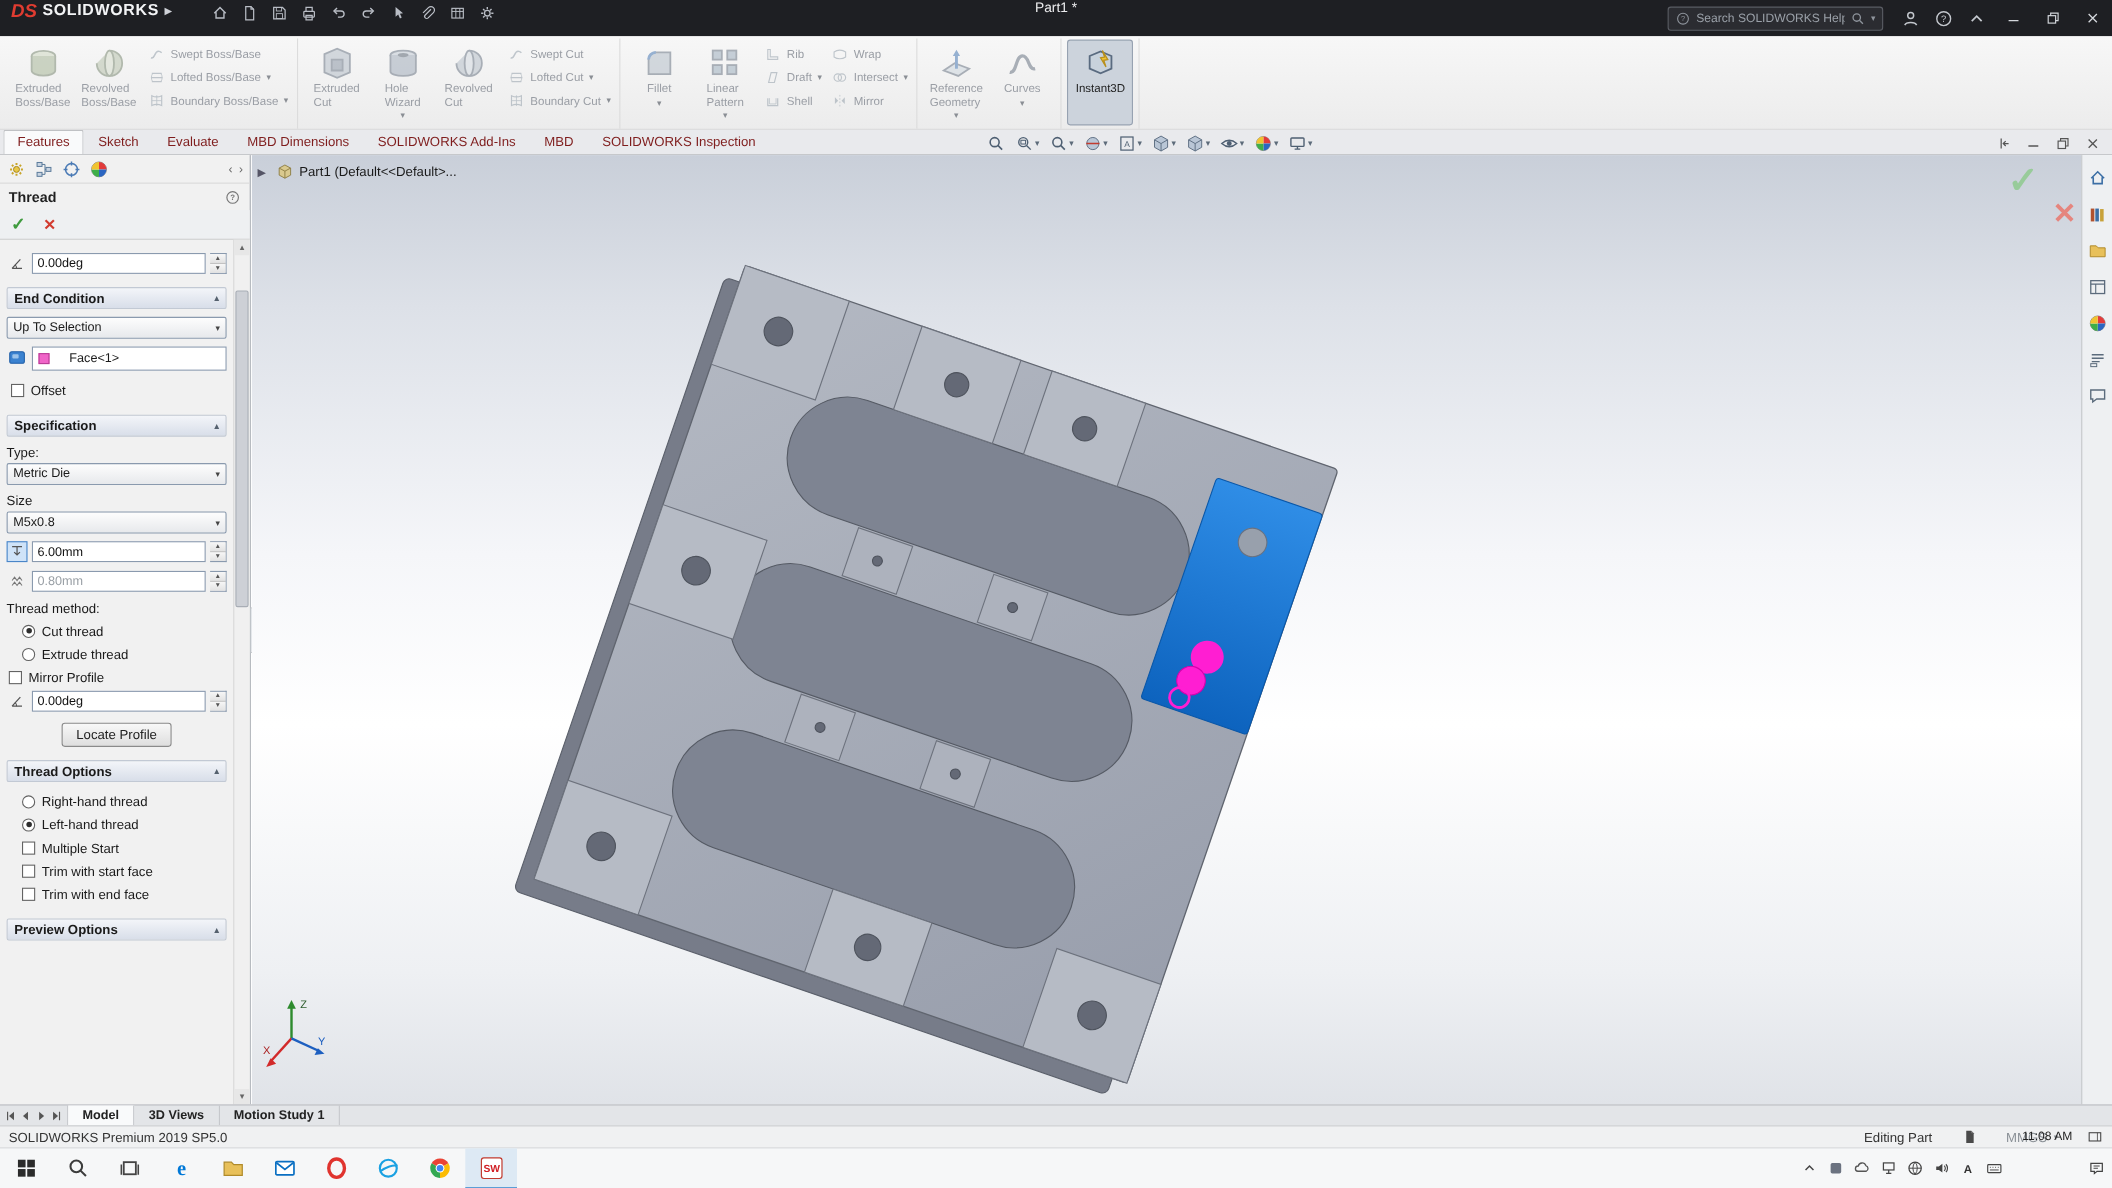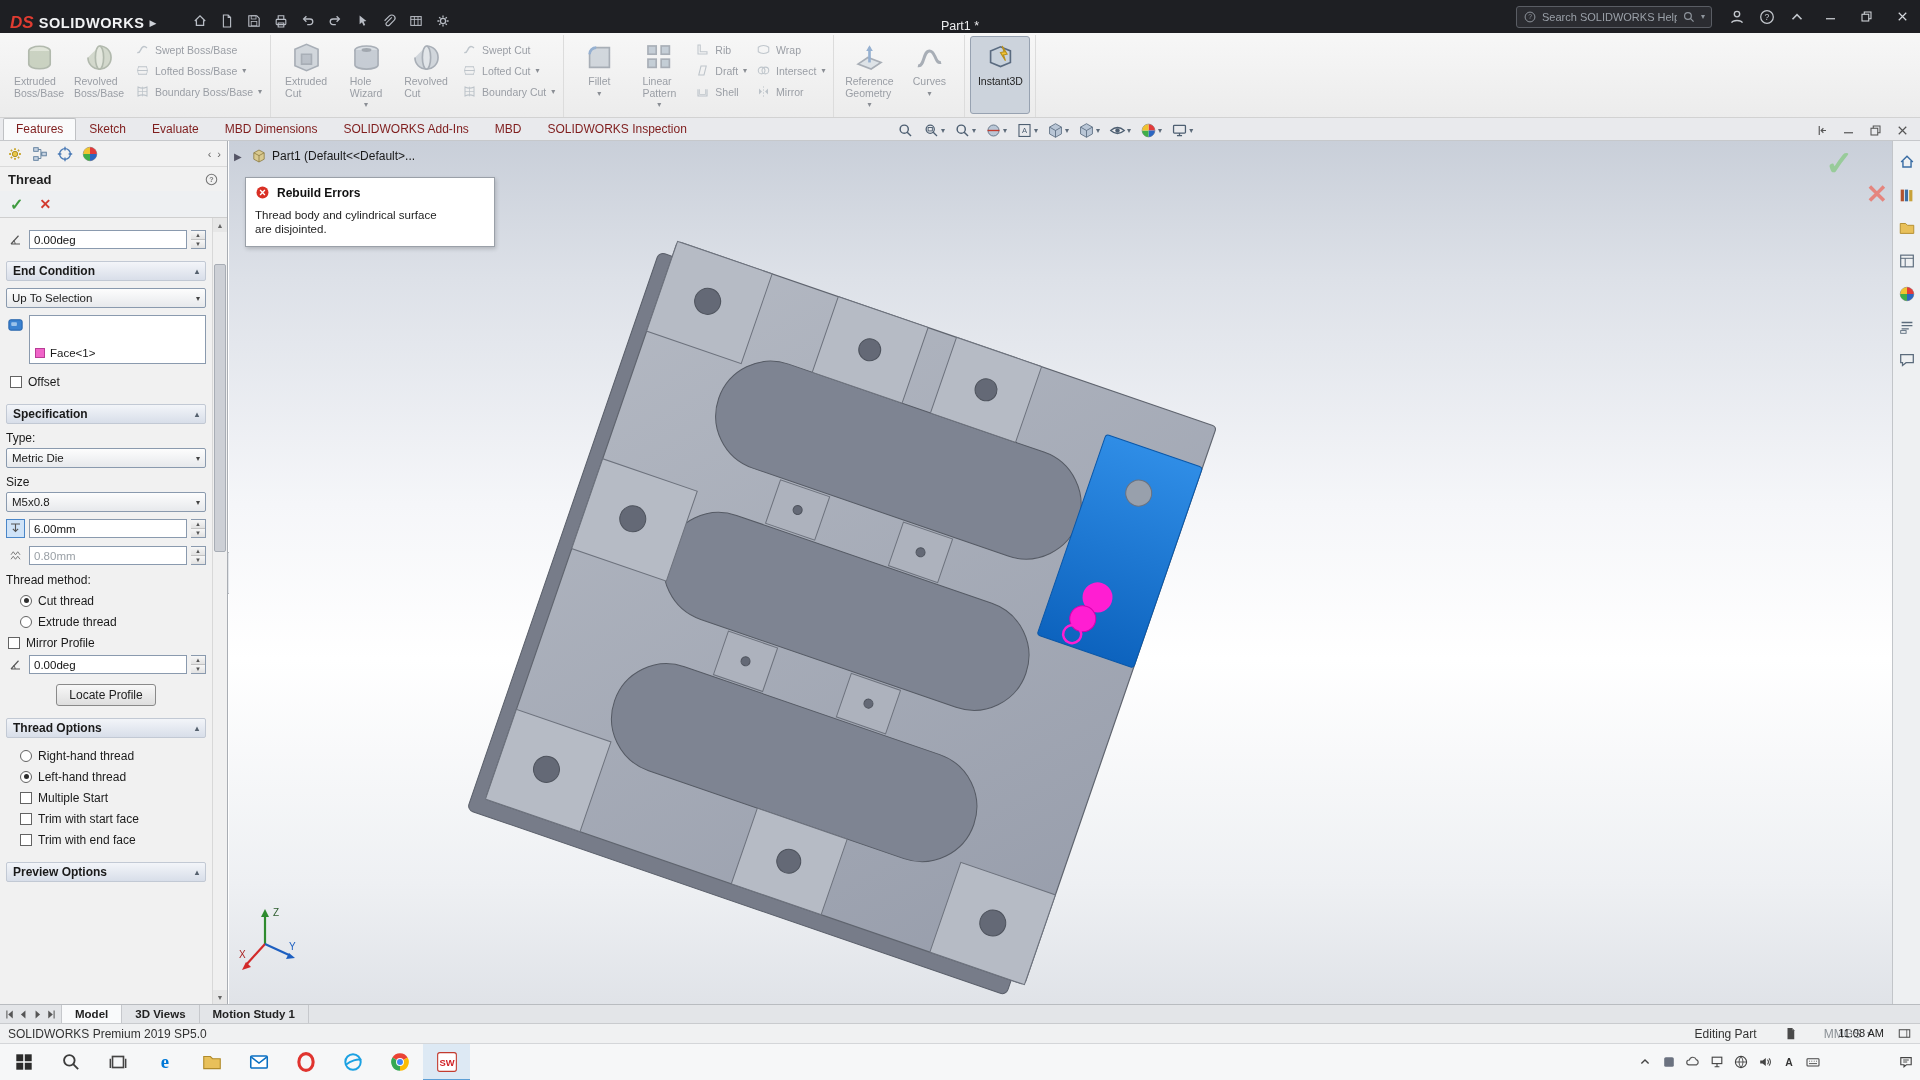--- a/index.html
+++ b/index.html
@@ -3,21 +3,21 @@
 <meta charset="utf-8">
 <style>
   * { box-sizing: border-box; margin: 0; padding: 0; }
   html,body { width:1920px; height:1080px; overflow:hidden; }
   body { font-family:"Liberation Sans", sans-serif; background:#888; }
   #root { position:relative; width:1920px; height:1080px; background:#fff; overflow:hidden; }
   .icon { display:inline-flex; width:18px; height:18px; align-items:center; justify-content:center; flex:0 0 auto; }
   .icon svg { width:100%; height:100%; display:block; }
 
   
-  .titlebar { position:absolute; left:0; top:0; width:1920px; height:33px; background:#1e1f23; display:flex; align-items:flex-end; color:#c9ccd2;gap:12px; }
+  .titlebar { position:absolute; left:0; top:0; width:1920px; height:33px; background:#1e1f23; display:flex; align-items:flex-start; color:#c9ccd2;gap:12px; }
   .tb-logo { display:flex; align-items:center; padding:0 8px 0 10px; gap:5px; }
   .tb-ds { color:#e03c31; font-weight:bold; font-style:italic; font-size:17px; }
   .tb-sw { color:#f2f3f5; font-weight:bold; font-size:14.5px; letter-spacing:.6px; }
   .tb-fly { color:#cfd2d8; font-size:9px; }
   .tb-icons { display:flex; gap:3px; margin-left:12px; }
   .tb-icons .icon { width:24px; height:24px; padding:4px; color:#b9bdc5; border-radius:2px; }
   .tb-title { position:absolute; left:50%; transform:translateX(-50%); font-size:12.5px; color:#ececee; }
   .tb-right { position:absolute; right:0; top:0; height:33px; display:flex; align-items:center; }
   .tb-search { width:196px; height:22px; background:#2b2c31; border:1px solid #5a5d64; border-radius:3px; display:flex; align-items:center; gap:5px; padding:0 6px; margin-right:10px; }
   .tb-search .icon { width:14px; height:14px; color:#8f959d; }
@@ -76,21 +76,21 @@
   .pm-spin span + span { border-top:1px solid #c2c2c2; }
   .pm-sect { margin-top:12px; }
   .pm-secthead { height:20px; background:linear-gradient(#f3f5f9,#d8dee9); border:1px solid #c2c9d4; border-radius:2px; display:flex; align-items:center; padding:0 6px; font-weight:bold; margin-bottom:7px; }
   .pm-chev { margin-left:auto; font-size:8px; color:#55616e; }
   .pm-label { margin:5px 0 3px; }
   .pm-combo { height:20px; background:linear-gradient(#fdfdfd,#e7e9ec); border:1px solid #8a9aae; border-radius:2px; display:flex; align-items:center; padding:0 5px; font-size:11.5px; margin-bottom:7px; }
   .pm-combo .caret { margin-left:auto; font-size:8px; color:#444; }
   .pm-selrow { display:flex; gap:4px; align-items:flex-start; margin-bottom:7px; }
   .pm-selicon { width:19px; height:19px; }
   .pm-selbox { flex:1; min-height:22px; background:#fff; border:1px solid #8a9aae; padding:2px; }
-  .pm-selitem { height:16px; display:flex; align-items:center; gap:5px; padding:0 3px; font-size:11.5px;margin-top:27px; }
+  .pm-selitem { height:16px; display:flex; align-items:center; gap:18px; padding:0 3px; font-size:11.5px; }
   .pm-swatch { width:10px; height:10px; background:#f064c8; border:1px solid #b93d96; }
   .pm-opt { display:flex; align-items:center; gap:6px; height:21px; padding-left:4px; }
   .pm-opt.indent, [data-options] .pm-opt { padding-left:14px; }
   .ctrl-radio { width:12px; height:12px; border-radius:50%; border:1px solid #636363; background:#fff; position:relative; flex:0 0 12px; }
   .ctrl-radio.checked::after { content:""; position:absolute; inset:2.5px; border-radius:50%; background:#2e2e2e; }
   .ctrl-check { width:12px; height:12px; border:1px solid #636363; background:#fff; position:relative; flex:0 0 12px; }
   .pm-btn { display:block; margin:10px auto 2px; padding:3px 12px; font-size:12px; color:#222; background:linear-gradient(#f8f8f8,#dedede); border:1px solid #8a8a8a; border-radius:3px; }
   .pm-sb { position:absolute; top:77px; right:0; bottom:0; width:15px; background:#f0f0f0; border-left:1px solid #d8d8d8; }
   .pm-sb-up, .pm-sb-down { position:absolute; left:0; width:14px; height:14px; display:flex; align-items:center; justify-content:center; font-size:7px; color:#666; background:#e7e7e7; }
   .pm-sb-up { top:0; } .pm-sb-down { bottom:0; }
@@ -925,32 +925,20 @@
     <div class="gfx-crumb">
       <span class="icon">
           <svg viewBox="0 0 20 20">
             <path d="M10 2.5 16.5 6v8L10 17.5 3.5 14V6z" fill="#d9c98f" stroke="#8a7a40"></path>
             <path d="M3.5 6 10 9.5 16.5 6M10 9.5v8" fill="none" stroke="#8a7a40"></path>
           </svg>
         </span>
       <span>Part1 (Default&lt;&lt;Default&gt;...</span>
     </div>
 
-    <div class="gfx-err">
-      <div class="gfx-err-head">
-        <span class="icon">
-            <svg viewBox="0 0 20 20">
-              <circle cx="10" cy="10" r="8" fill="#d93025"></circle>
-              <path d="M6.8 6.8l6.4 6.4M13.2 6.8l-6.4 6.4" stroke="#fff" stroke-width="1.8"></path>
-            </svg>
-          </span>
-        <span>Rebuild Errors</span>
-      </div>
-      <div class="gfx-err-msg">Thread body and cylindrical surface are disjointed.</div>
-    </div>
 
     <span class="gfx-ok">✓</span>
     <span class="gfx-cancel">✕</span>
 
     <svg class="triad" viewBox="0 0 64 74">
       <g stroke-width="2.2" fill="none">
         <line x1="28" y1="42" x2="28" y2="13" stroke="#2e8b2e"></line>
         <line x1="28" y1="42" x2="9" y2="63" stroke="#d22a2a"></line>
         <line x1="28" y1="42" x2="52" y2="53" stroke="#1d5fc0"></line>
       </g>

